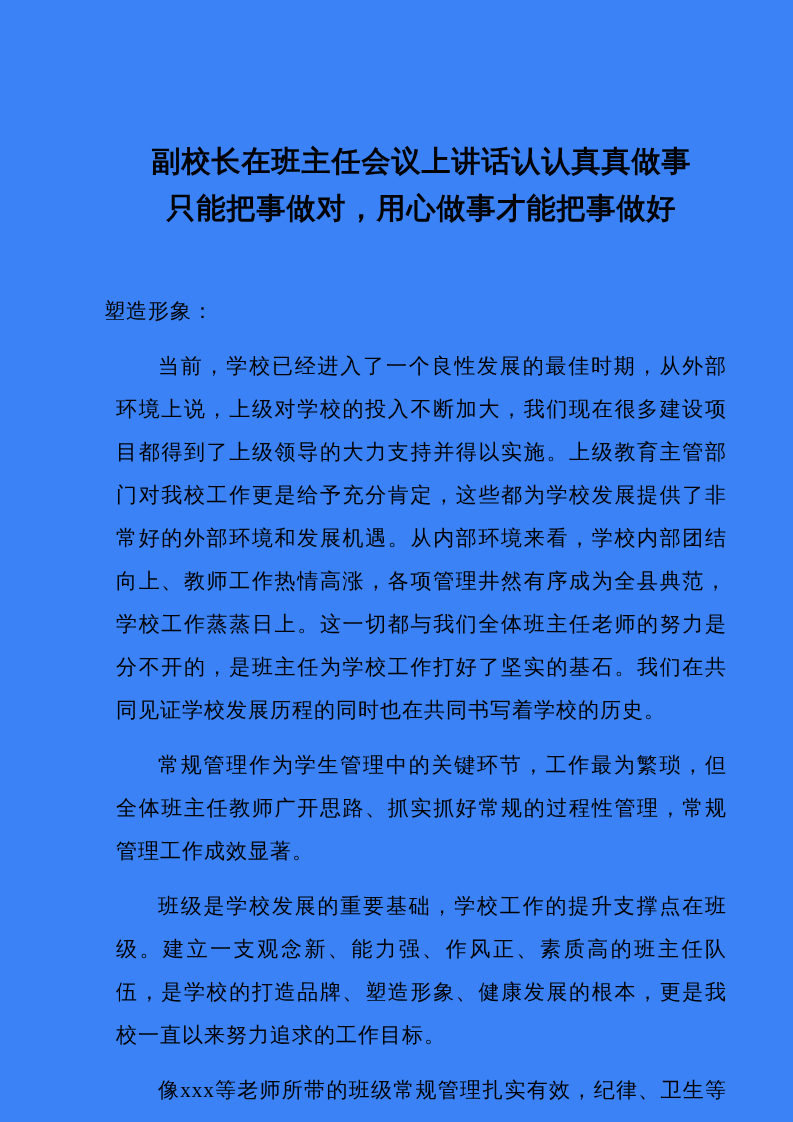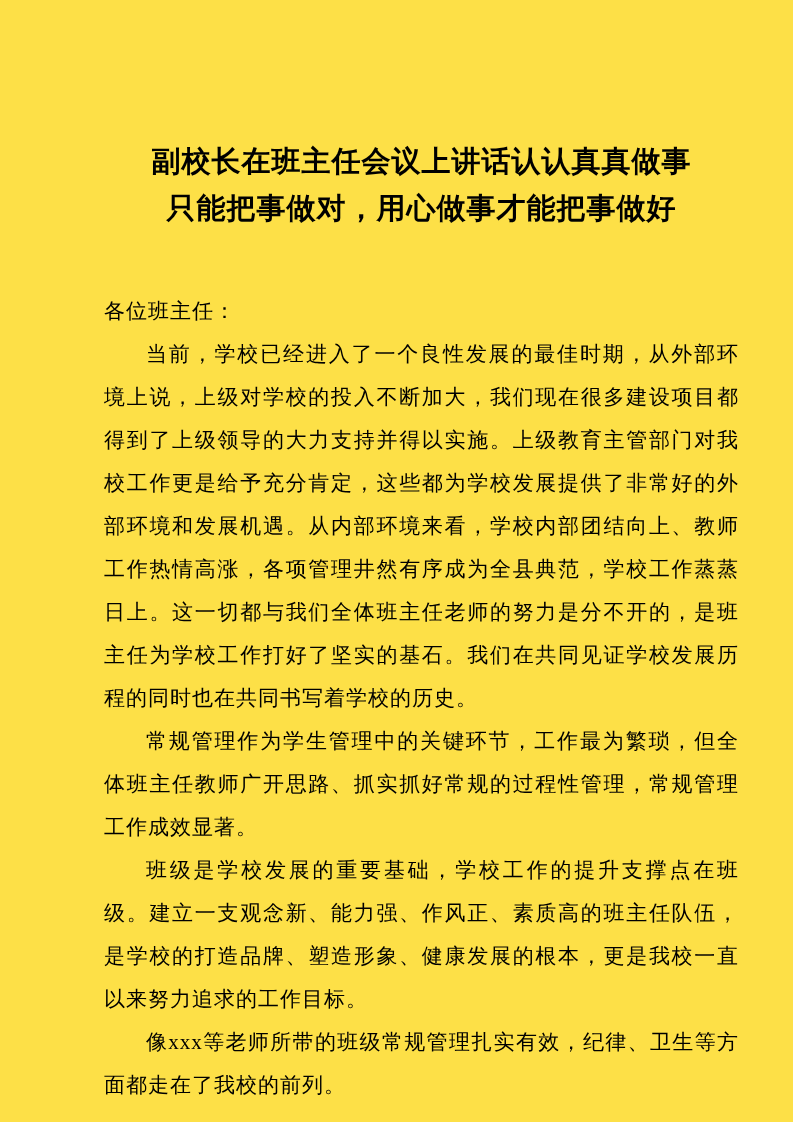--- a/index.html
+++ b/index.html
@@ -6,21 +6,21 @@
     margin: 0;
     padding: 0;
     background: #ffffff;
   }
   .page {
     position: relative;
     width: 793px;
     height: 1122px;
     margin: 0 auto;
     box-sizing: border-box;
-    background: #fde047;
+    background: #3b82f6;
     padding: 138px 54px 40px 104px;
     overflow: hidden;
     color: #000000;
   }
   .doc-title {
     margin: 0 0 58px 0;
     font-family: "Liberation Sans", "DejaVu Sans", sans-serif;
     font-weight: 700;
     font-size: 29px;
     line-height: 47px;
@@ -37,36 +37,36 @@
     line-height: 43px;
     letter-spacing: 1px;
     text-align: justify;
     color: #000000;
   }
   .salutation {
     margin: 0;
     text-indent: 0;
   }
   .para {
-    margin: 0;
+    margin: 12px;
     text-indent: 2em;
   }
 </style>
 </head>
 <body>
 
 <div class="page">
 
   <h1 class="doc-title">
     <span class="title-line">副校长在班主任会议上讲话认认真真做事</span>
     <span class="title-line">只能把事做对，用心做事才能把事做好</span>
   </h1>
 
   <div class="doc-body">
-    <p class="salutation">各位班主任：</p>
+    <p class="salutation">塑造形象：</p>
 
     <p class="para">当前，学校已经进入了一个良性发展的最佳时期，从外部环境上说，上级对学校的投入不断加大，我们现在很多建设项目都得到了上级领导的大力支持并得以实施。上级教育主管部门对我校工作更是给予充分肯定，这些都为学校发展提供了非常好的外部环境和发展机遇。从内部环境来看，学校内部团结向上、教师工作热情高涨，各项管理井然有序成为全县典范，学校工作蒸蒸日上。这一切都与我们全体班主任老师的努力是分不开的，是班主任为学校工作打好了坚实的基石。我们在共同见证学校发展历程的同时也在共同书写着学校的历史。</p>
 
     <p class="para">常规管理作为学生管理中的关键环节，工作最为繁琐，但全体班主任教师广开思路、抓实抓好常规的过程性管理，常规管理工作成效显著。</p>
 
     <p class="para">班级是学校发展的重要基础，学校工作的提升支撑点在班级。建立一支观念新、能力强、作风正、素质高的班主任队伍，是学校的打造品牌、塑造形象、健康发展的根本，更是我校一直以来努力追求的工作目标。</p>
 
     <p class="para">像xxx等老师所带的班级常规管理扎实有效，纪律、卫生等方面都走在了我校的前列。</p>
 
   </div>

